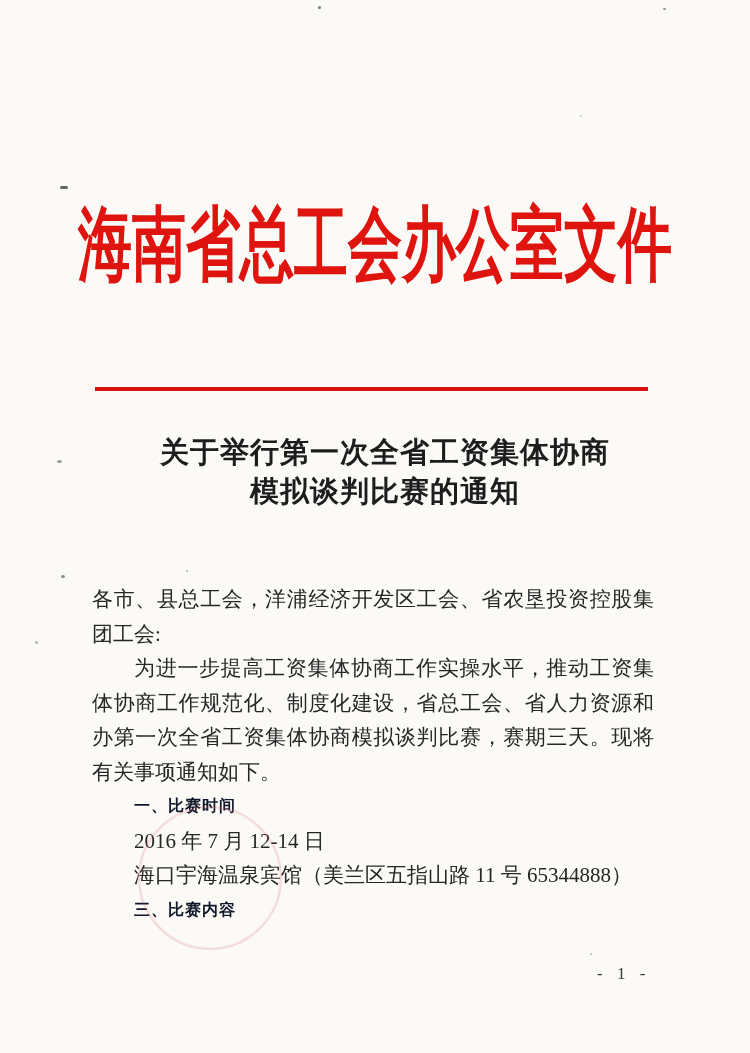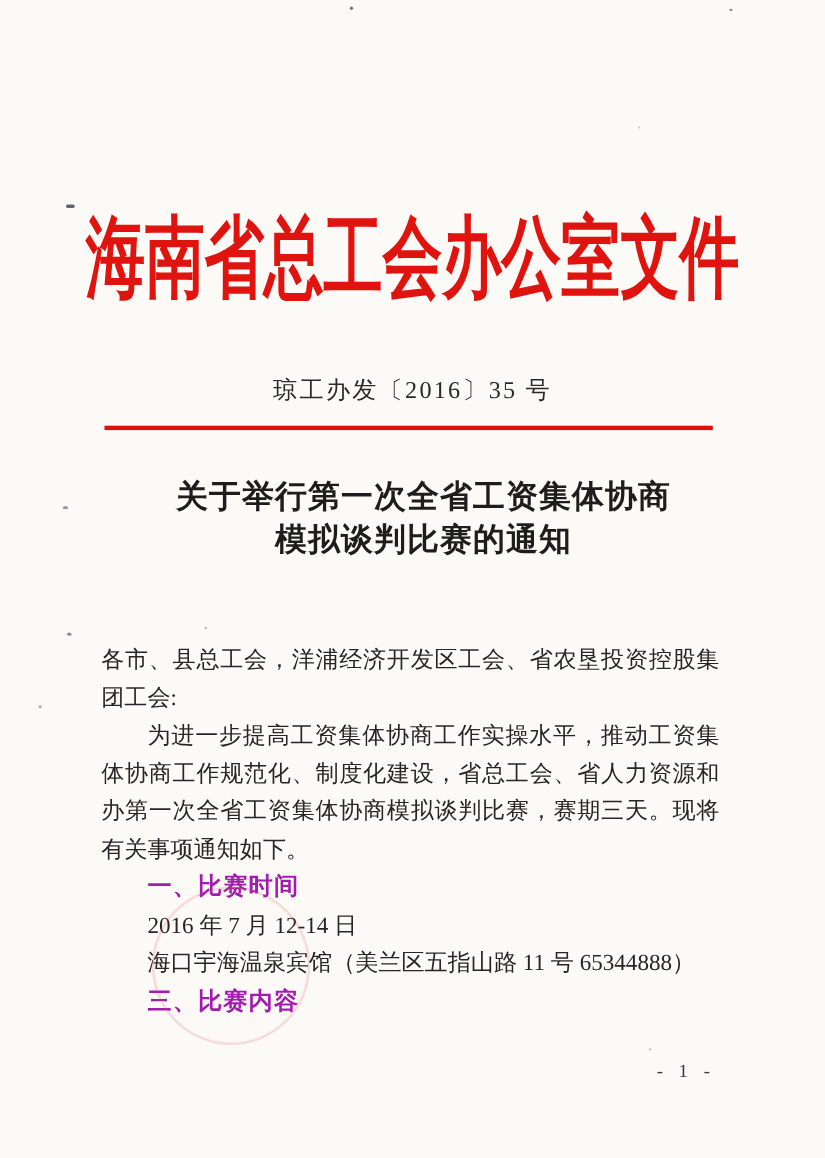--- a/index.html
+++ b/index.html
@@ -14,21 +14,21 @@
     height: 1053px;
     margin: 0 auto;
     background: #fbfaf7;
     overflow: hidden;
     color: #262626;
   }
 
   
   .org-title {
     position: absolute;
-    top: 208px;
+    top: 218px;
     left: 0;
     right: 0;
     text-align: center;
   }
   .org-title-inner {
     display: inline-block;
     font-family: "Liberation Serif", serif;
     font-weight: bold;
     font-size: 54px;
     line-height: 54px;
@@ -89,22 +89,22 @@
   }
   .line { white-space: normal; }
   .stretch {
     text-align: justify;
     text-align-last: justify;
   }
   .indent { text-indent: 42px; }
   .heading {
     font-family: "Liberation Sans", sans-serif;
     font-weight: bold;
-    font-size: 22px;
-    color: #a21caf;
+    font-size: 16px;
+    color: #0f172a;
     letter-spacing: 1px;
   }
 
   
   .page-number {
     position: absolute;
     top: 964px;
     left: 597px;
     font-size: 17px;
     letter-spacing: 5px;
@@ -137,21 +137,20 @@
 </style>
 </head>
 <body>
 
 <div class="page">
 
   <div class="org-title">
     <span class="org-title-inner">海南省总工会办公室文件</span>
   </div>
 
-  <div class="doc-number">琼工办发〔2016〕35 号</div>
 
   <div class="red-line"></div>
 
   <div class="doc-title">
     <div>关于举行第一次全省工资集体协商</div>
     <div>模拟谈判比赛的通知</div>
   </div>
 
   <div class="content">
     <div class="line stretch">各市、县总工会，洋浦经济开发区工会、省农垦投资控股集</div>

